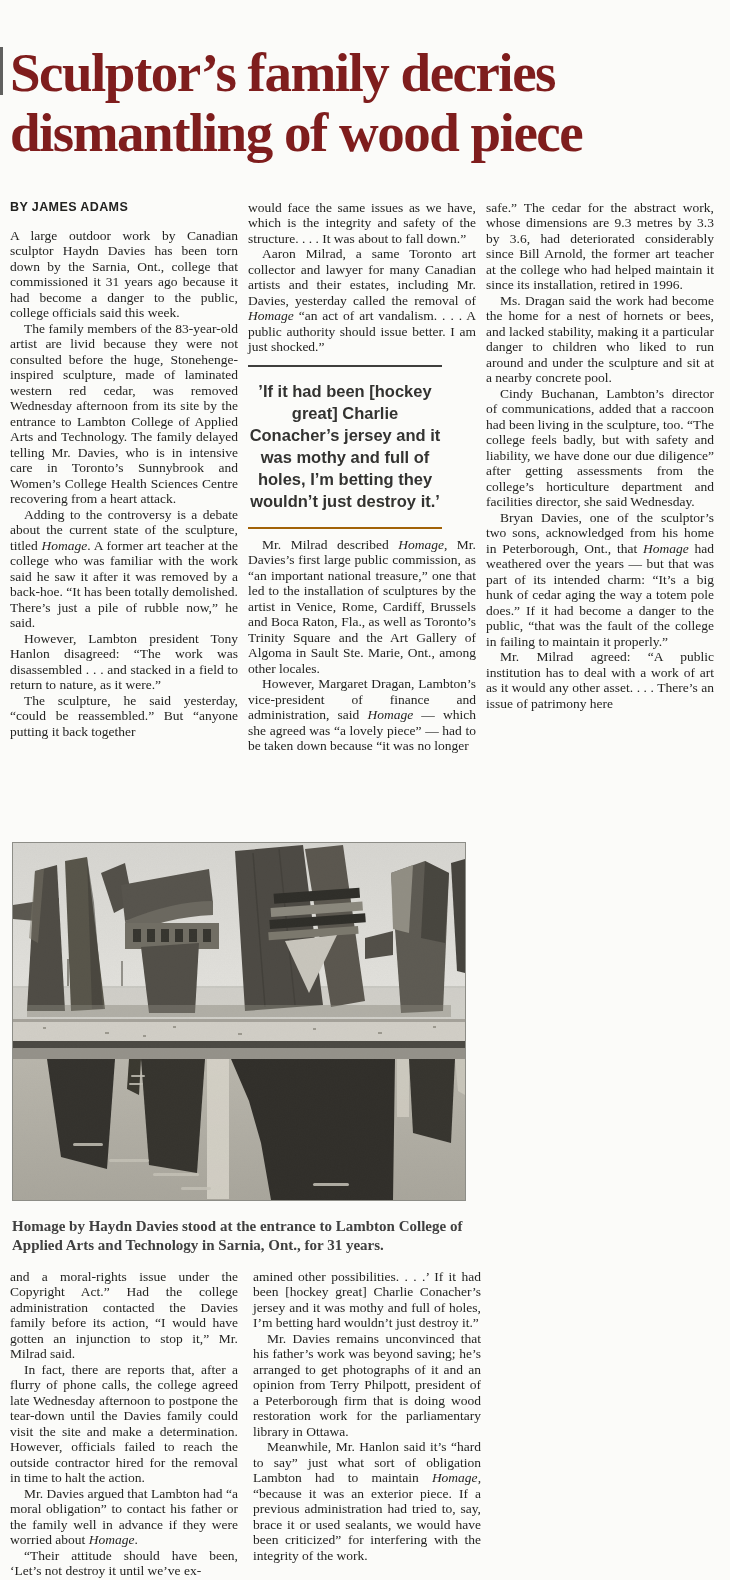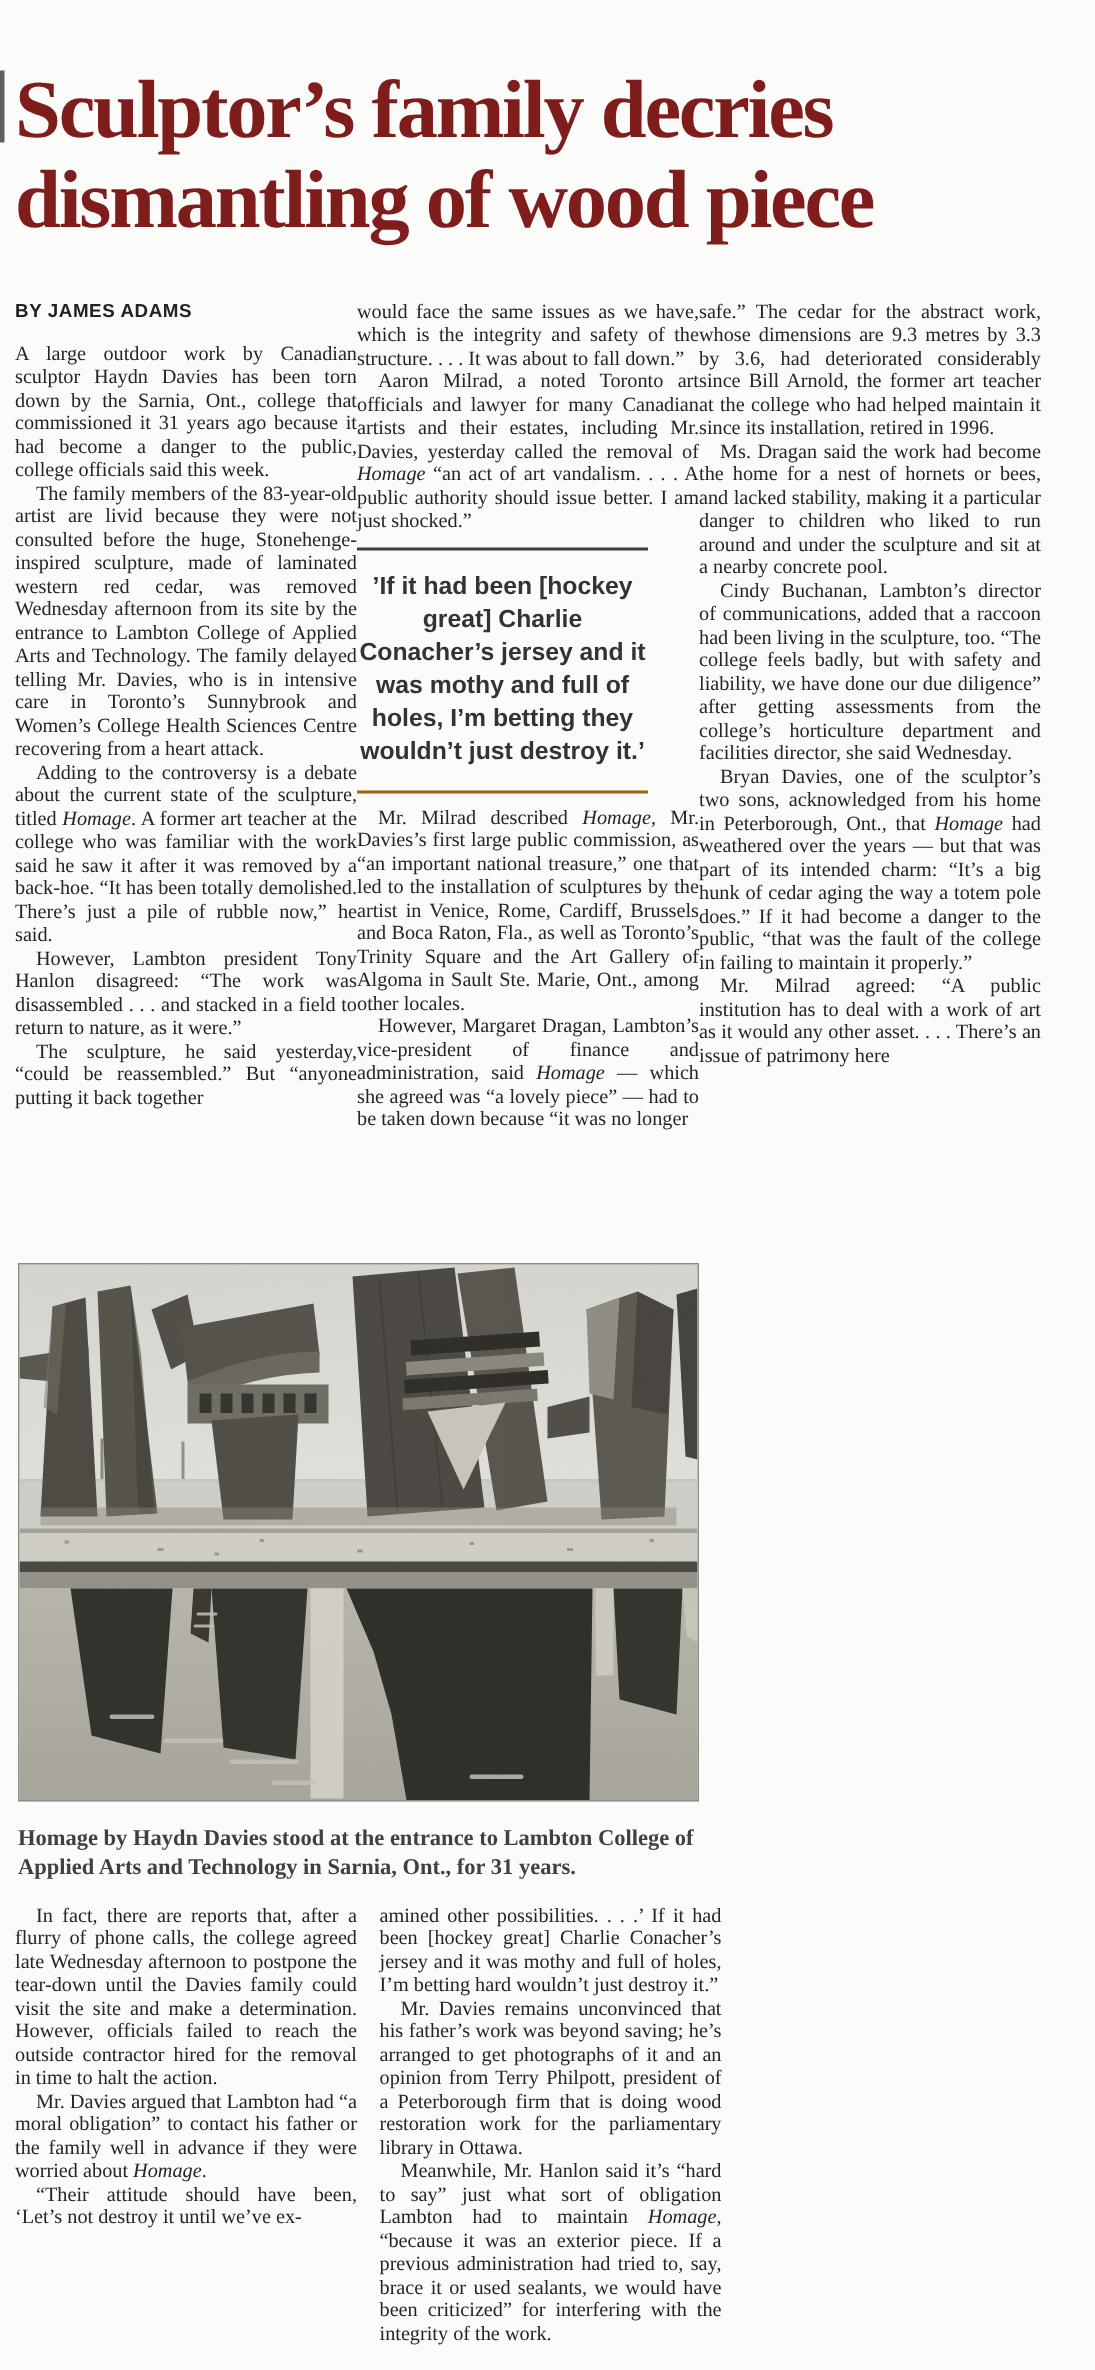--- a/index.html
+++ b/index.html
@@ -16,21 +16,21 @@
   .headline{
     padding:6px 6px 0 10px;
     font-weight:bold;
     font-size:55px;line-height:60px;
     letter-spacing:-1.5px;
     color:#7f1d1d;
   }
   .headline span{display:block;white-space:nowrap;}
 
   .columns-top{
-    display:flex;gap:0;
+    display:flex;gap:10px;
     padding:0 8px 0 10px;
     margin-top:32px;
     height:614px;overflow:hidden;
   }
   .col{flex:0 0 228px;width:228px;}
   .byline{
     font-family:"Liberation Sans", sans-serif;
     font-weight:bold;font-size:12.5px;letter-spacing:.4px;
     color:#222220;margin:0 0 14px 0;
   }
@@ -96,21 +96,21 @@
           <p class="para"><span>A large outdoor work by Canadian sculptor Haydn Davies has been torn down by the Sarnia, Ont., college that commissioned it 31 years ago because it had become a danger to the public, college officials said this week.</span></p>
           <p class="para indent"><span>The family members of the 83-year-old artist are livid because they were not consulted before the huge, Stonehenge-inspired sculpture, made of laminated western red cedar, was removed Wednesday afternoon from its site by the entrance to Lambton College of Applied Arts and Technology. The family delayed telling Mr. Davies, who is in intensive care in Toronto’s Sunnybrook and Women’s College Health Sciences Centre recovering from a heart attack.</span></p>
           <p class="para indent"><span>Adding to the controversy is a debate about the current state of the sculpture, titled </span><i>Homage</i><span>. A former art teacher at the college who was familiar with the work said he saw it after it was removed by a back-hoe. “It has been totally demolished. There’s just a pile of rubble now,” he said.</span></p>
           <p class="para indent"><span>However, Lambton president Tony Hanlon disagreed: “The work was disassembled . . . and stacked in a field to return to nature, as it were.”</span></p>
           <p class="para indent"><span>The sculpture, he said yesterday, “could be reassembled.” But “anyone putting it back together</span></p>
         </div>
     </div>
     <div class="col">
       <div>
           <p class="para"><span>would face the same issues as we have, which is the integrity and safety of the structure. . . . It was about to fall down.”</span></p>
-          <p class="para indent"><span>Aaron Milrad, a noted Toronto art officials and lawyer for many Canadian artists and their estates, including Mr. Davies, yesterday called the removal of </span><i>Homage</i><span> “an act of art vandalism. . . . A public authority should issue better. I am just shocked.”</span></p>
+          <p class="para indent"><span>Aaron Milrad, a same Toronto art collector and lawyer for many Canadian artists and their estates, including Mr. Davies, yesterday called the removal of </span><i>Homage</i><span> “an act of art vandalism. . . . A public authority should issue better. I am just shocked.”</span></p>
         </div>
       <div class="pull-quote">’If it had been [hockey great] Charlie Conacher’s jersey and it was mothy and full of holes, I’m betting they wouldn’t just destroy it.’</div>
       <div>
           <p class="para indent"><span>Mr. Milrad described </span><i>Homage</i><span>, Mr. Davies’s first large public commission, as “an important national treasure,” one that led to the installation of sculptures by the artist in Venice, Rome, Cardiff, Brussels and Boca Raton, Fla., as well as Toronto’s Trinity Square and the Art Gallery of Algoma in Sault Ste. Marie, Ont., among other locales.</span></p>
           <p class="para indent"><span>However, Margaret Dragan, Lambton’s vice-president of finance and administration, said </span><i>Homage</i><span> — which she agreed was “a lovely piece” — had to be taken down because “it was no longer</span></p>
         </div>
     </div>
     <div class="col">
       <div>
           <p class="para"><span>safe.” The cedar for the abstract work, whose dimensions are 9.3 metres by 3.3 by 3.6, had deteriorated considerably since Bill Arnold, the former art teacher at the college who had helped maintain it since its installation, retired in 1996.</span></p>
@@ -226,20 +226,21 @@
 
       <rect x="0" y="0" width="452" height="357" filter="url(#grain)" opacity="0.14"></rect>
     </svg>
   </figure>
 
   <p class="caption">Homage by Haydn Davies stood at the entrance to Lambton College of Applied Arts and Technology in Sarnia, Ont., for 31 years.</p>
 
   <div class="columns-bottom">
     <div class="col">
       <div>
+          <p class="para"><span>and a moral-rights issue under the Copyright Act.” Had the college administration contacted the Davies family before its action, “I would have gotten an injunction to stop it,” Mr. Milrad said.</span></p>
           <p class="para indent"><span>In fact, there are reports that, after a flurry of phone calls, the college agreed late Wednesday afternoon to postpone the tear-down until the Davies family could visit the site and make a determination. However, officials failed to reach the outside contractor hired for the removal in time to halt the action.</span></p>
           <p class="para indent"><span>Mr. Davies argued that Lambton had “a moral obligation” to contact his father or the family well in advance if they were worried about </span><i>Homage</i><span>.</span></p>
           <p class="para indent"><span>“Their attitude should have been, ‘Let’s not destroy it until we’ve ex-</span></p>
         </div>
     </div>
     <div class="col">
       <div>
           <p class="para"><span>amined other possibilities. . . .’ If it had been [hockey great] Charlie Conacher’s jersey and it was mothy and full of holes, I’m betting hard wouldn’t just destroy it.”</span></p>
           <p class="para indent"><span>Mr. Davies remains unconvinced that his father’s work was beyond saving; he’s arranged to get photographs of it and an opinion from Terry Philpott, president of a Peterborough firm that is doing wood restoration work for the parliamentary library in Ottawa.</span></p>
           <p class="para indent"><span>Meanwhile, Mr. Hanlon said it’s “hard to say” just what sort of obligation Lambton had to maintain </span><i>Homage</i><span>, “because it was an exterior piece. If a previous administration had tried to, say, brace it or used sealants, we would have been criticized” for interfering with the integrity of the work.</span></p>

